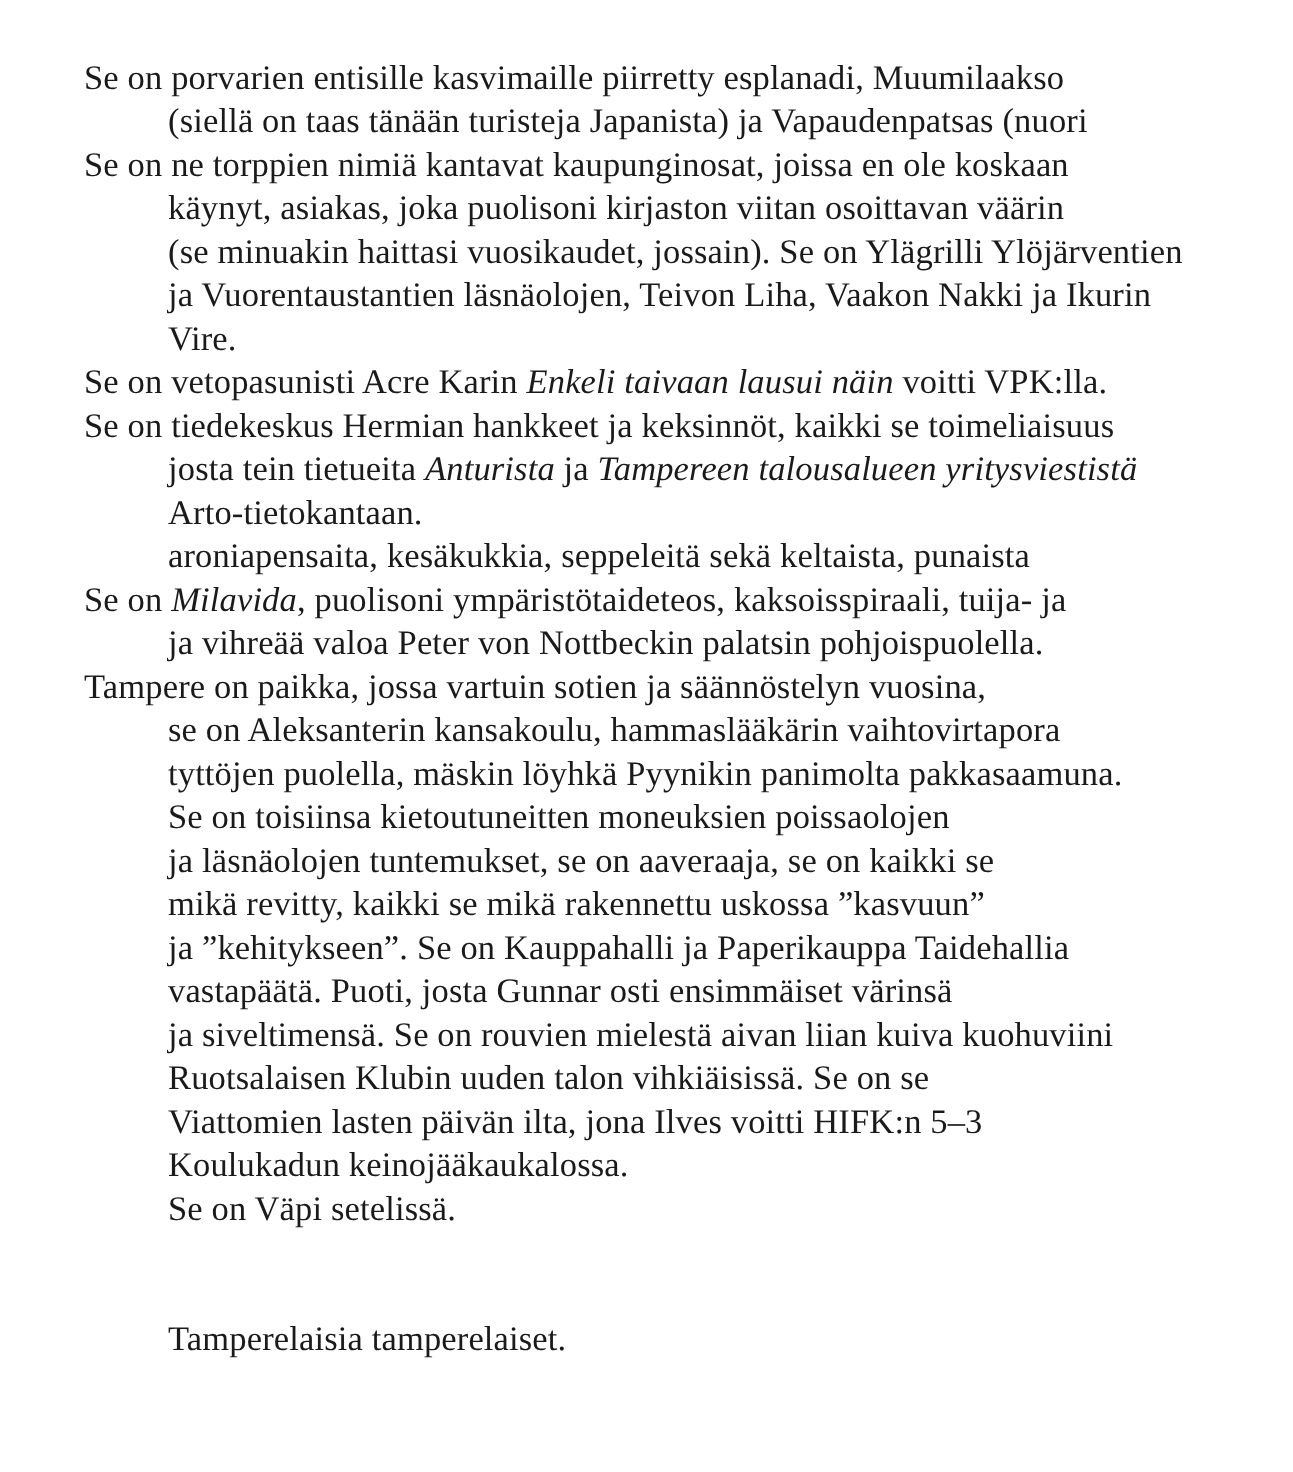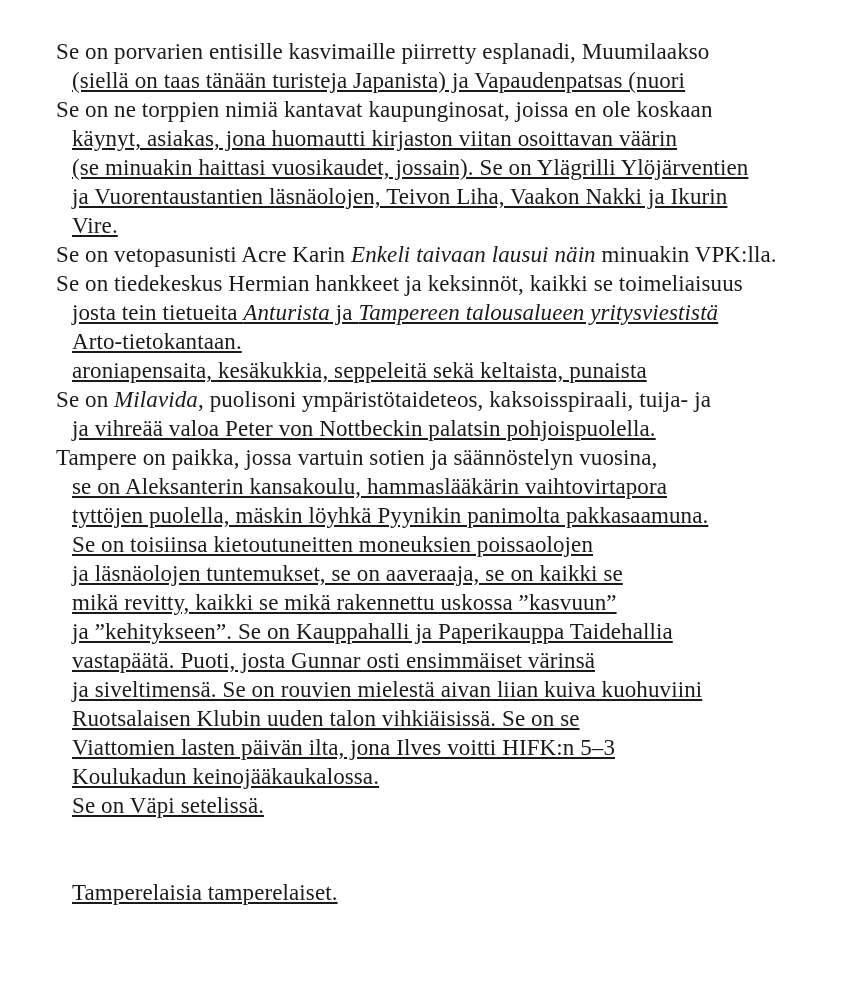--- a/index.html
+++ b/index.html
@@ -25,43 +25,42 @@
     line-height: 29px;
     color: #1a1a1a;
     letter-spacing: 0.1px;
   }
   .line {
     padding-left: 56px;
     white-space: nowrap;
     height: 29px;
   }
   .line.indent {
-    padding-left: 72px;
-    text-decoration: underline;
+    padding-left: 112px;
   }
   .line.blank {
     height: 29px;
   }
   .seg.italic {
     font-style: italic;
   }
 </style>
 </head>
 <body>
 
 <div class="page">
   <div class="poem" id="poem">
       <div class="line"><span class="seg">Se on porvarien entisille kasvimaille piirretty esplanadi, Muumilaakso</span></div>
       <div class="line indent"><span class="seg">(siellä on taas tänään turisteja Japanista) ja Vapaudenpatsas (nuori</span></div>
       <div class="line"><span class="seg">Se on ne torppien nimiä kantavat kaupunginosat, joissa en ole koskaan</span></div>
-      <div class="line indent"><span class="seg">käynyt, asiakas, jona huomautti kirjaston viitan osoittavan väärin</span></div>
+      <div class="line indent"><span class="seg">käynyt, asiakas, joka puolisoni kirjaston viitan osoittavan väärin</span></div>
       <div class="line indent"><span class="seg">(se minuakin haittasi vuosikaudet, jossain). Se on Ylägrilli Ylöjärventien</span></div>
       <div class="line indent"><span class="seg">ja Vuorentaustantien läsnäolojen, Teivon Liha, Vaakon Nakki ja Ikurin</span></div>
       <div class="line indent"><span class="seg">Vire.</span></div>
-      <div class="line"><span class="seg">Se on vetopasunisti Acre Karin </span><span class="seg italic">Enkeli taivaan lausui näin</span><span class="seg"> minuakin VPK:lla.</span></div>
+      <div class="line"><span class="seg">Se on vetopasunisti Acre Karin </span><span class="seg italic">Enkeli taivaan lausui näin</span><span class="seg"> voitti VPK:lla.</span></div>
       <div class="line"><span class="seg">Se on tiedekeskus Hermian hankkeet ja keksinnöt, kaikki se toimeliaisuus</span></div>
       <div class="line indent"><span class="seg">josta tein tietueita </span><span class="seg italic">Anturista</span><span class="seg"> ja </span><span class="seg italic">Tampereen talousalueen yritysviestistä</span></div>
       <div class="line indent"><span class="seg">Arto-tietokantaan.</span></div>
       <div class="line indent"><span class="seg">aroniapensaita, kesäkukkia, seppeleitä sekä keltaista, punaista</span></div>
       <div class="line"><span class="seg">Se on </span><span class="seg italic">Milavida</span><span class="seg">, puolisoni ympäristötaideteos, kaksoisspiraali, tuija- ja</span></div>
       <div class="line indent"><span class="seg">ja vihreää valoa Peter von Nottbeckin palatsin pohjoispuolella.</span></div>
       <div class="line"><span class="seg">Tampere on paikka, jossa vartuin sotien ja säännöstelyn vuosina,</span></div>
       <div class="line indent"><span class="seg">se on Aleksanterin kansakoulu, hammaslääkärin vaihtovirtapora</span></div>
       <div class="line indent"><span class="seg">tyttöjen puolella, mäskin löyhkä Pyynikin panimolta pakkasaamuna.</span></div>
       <div class="line indent"><span class="seg">Se on toisiinsa kietoutuneitten moneuksien poissaolojen</span></div>

